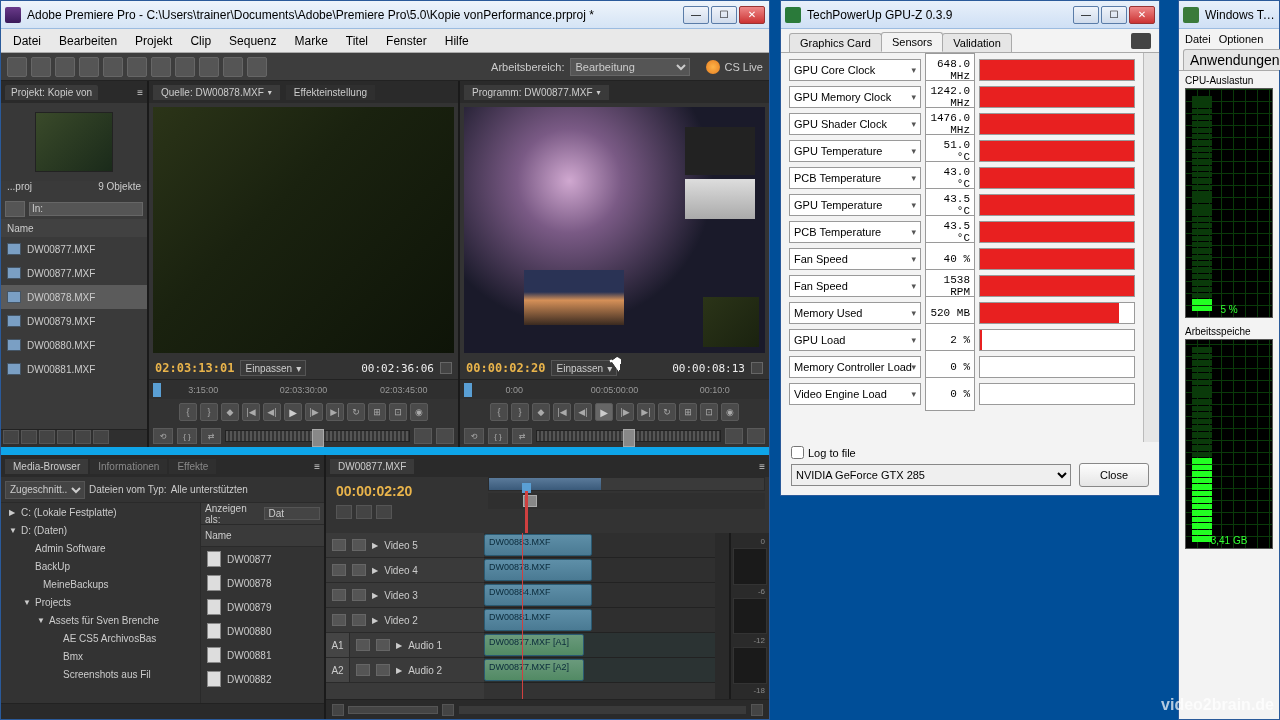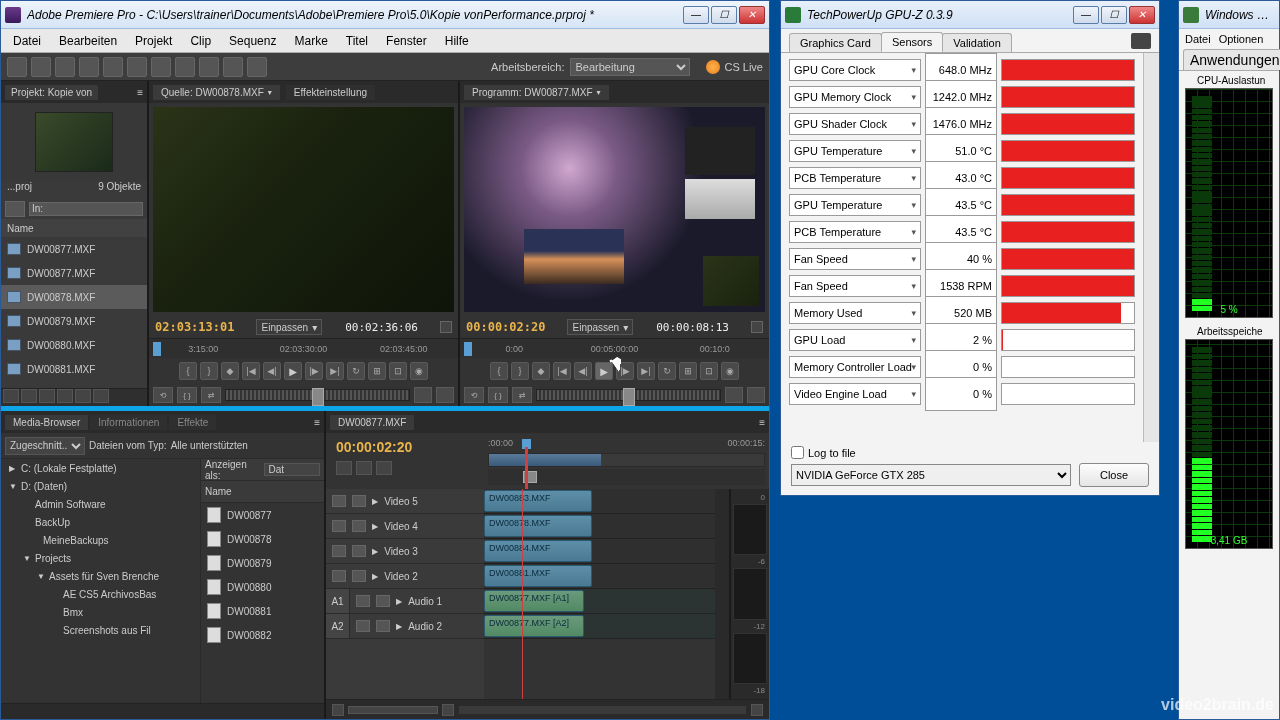--- a/index.html
+++ b/index.html
@@ -1,40 +1,40 @@
 <!DOCTYPE html>
 <html><head>
 <meta charset="utf-8">
 <style>
 * { box-sizing: border-box; margin: 0; padding: 0; font-family: "Segoe UI", Tahoma, sans-serif; }
 body { width: 1280px; height: 720px; background: #004e98; overflow: hidden; position: relative; }
 
 
 .window { position: absolute; border: 1px solid #2a5a9a; background: #fff; display: flex; flex-direction: column; }
-.titlebar { height: 28px; background: linear-gradient(#e8f0fa,#cfe0f5); display: flex; align-items: center; padding: 0 4px; font-size: 12px; color: #000; border-bottom: 1px solid #9cbce0; font-style: italic; }
+.titlebar { height: 28px; background: linear-gradient(#e8f0fa,#cfe0f5); display: flex; align-items: center; padding: 0 4px; font-size: 12px; color: #000; border-bottom: 1px solid #9cbce0; }
 .titlebar .icon { width: 16px; height: 16px; margin-right: 6px; background: #555; border-radius: 2px; }
 .titlebar .title { flex: 1; white-space: nowrap; overflow: hidden; text-overflow: ellipsis; }
 .winbtns { display: flex; gap: 2px; }
 .winbtn { width: 26px; height: 18px; border: 1px solid #5a7ca8; background: linear-gradient(#f0f4fa,#d0dcec); font-size: 10px; display: flex; align-items: center; justify-content: center; border-radius: 2px; cursor: pointer; }
 .winbtn.close { background: linear-gradient(#e88,#c33); color: #fff; border-color: #933; }
 
 
 #premiere { left: 0; top: 0; width: 770px; height: 720px; background: #333; }
 #premiere .titlebar { background: linear-gradient(#eef4fb,#d5e4f5); }
 .menubar { height: 24px; background: #e9e9e9; display: flex; align-items: center; padding: 0 4px; font-size: 12px; gap: 2px; border-bottom: 1px solid #aaa; }
 .menubar span { padding: 2px 8px; cursor: pointer; }
 .toolbar { height: 28px; background: #3d3d3d; border-bottom: 1px solid #222; display: flex; align-items: center; padding: 0 6px; gap: 4px; }
 .toolbar .tbtn { width: 20px; height: 20px; background: #555; border: 1px solid #666; border-radius: 2px; cursor: pointer; }
 .toolbar .ws { margin-left: auto; display: flex; align-items: center; font-size: 11px; color: #ccc; gap: 6px; }
 .toolbar select { background: #555; color: #ccc; border: 1px solid #666; font-size: 11px; height: 18px; width: 120px; }
 .cslive { display: flex; align-items: center; gap: 4px; color: #ccc; font-size: 11px; margin-left: 12px; }
 .cslive .r { width: 14px; height: 14px; border-radius: 50%; background: radial-gradient(#ffb347,#e67e22); }
 
 .pr-body { flex: 1; background: #333; display: flex; flex-direction: column; color: #ccc; font-size: 11px; }
-.pr-top { height: 330px; display: flex; border-bottom: 5px solid #0ea5e9; }
+.pr-top { height: 374px; display: flex; border-bottom: 8px solid #0ea5e9; }
 .pr-proj { width: 148px; background: #3a3a3a; display: flex; flex-direction: column; border-right: 2px solid #1a1a1a; }
 .panel-tabs { height: 22px; background: #2a2a2a; display: flex; align-items: center; padding: 0 4px; font-size: 10px; }
 .panel-tabs .tab { background: #454545; padding: 2px 6px; border-radius: 2px 2px 0 0; }
 .panel-tabs .tab.active { background: #3a3a3a; }
 .panel-tabs .opts { margin-left: auto; }
 .proj-thumb { height: 78px; display: flex; align-items: center; justify-content: center; background: #383838; }
 .proj-thumb .t { width: 78px; height: 60px; background: linear-gradient(135deg,#3a4a2a,#1a2a1a); border: 1px solid #222; }
 .proj-info { height: 18px; padding: 0 6px; font-size: 10px; display: flex; justify-content: space-between; background: #3a3a3a; }
 .proj-search { height: 20px; display: flex; align-items: center; gap: 4px; padding: 0 4px; }
 .proj-search .s { width: 20px; height: 16px; background:#555; border:1px solid #666;}
@@ -53,21 +53,21 @@
 .mon-tabs { height:22px; background:#2a2a2a; display:flex; align-items:center; gap:6px; padding:0 4px; font-size:10px; }
 .mon-tabs .mt { background:#3a3a3a; padding:2px 8px; display:flex; align-items:center; gap:4px;}
 .mon-tabs .mt .dd { font-size:8px;}
 .mon-view { flex:1; background:#000; margin:4px; position:relative; overflow:hidden;}
 .mon-view.src { background: linear-gradient(135deg,#2b3418 0%,#1a220f 40%,#0e1408 100%); }
 .mon-view.prg::before { content:""; position:absolute; inset:0; background:radial-gradient(circle at 35% 30%, #d0a8d0 0%, #7a5a85 20%, #1a1a2a 55%);}
 .mon-view.prg .pip1 { position:absolute; right:10px; top:20px; width:70px; height:48px; background:#222;}
 .mon-view.prg .pip2 { position:absolute; right:10px; top:72px; width:70px; height:40px; background:linear-gradient(180deg,#ddd,#aaa);}
 .mon-view.prg .pip3 { position:absolute; left:60px; bottom:28px; width:100px; height:55px; background:linear-gradient(180deg,#2a3355 40%,#d59058 55%,#3a2a20 100%);}
 .mon-view.prg .pip4 { position:absolute; right:6px; bottom:6px; width:56px; height:50px; background:linear-gradient(135deg,#2b3418,#1a220f);}
-.mon-tc { height:22px; display:flex; align-items:center; gap:22px; padding:0 6px; font-size:11px; background:#333;}
+.mon-tc { height:22px; display:flex; align-items:center; gap:6px; padding:0 6px; font-size:11px; background:#333;}
 .mon-tc .tc { color:#e9b44b; font-family:monospace; font-size:12px; font-weight:bold;}
 .mon-tc .fit { background:#3a3a3a; border:1px solid #555; padding:0 4px; font-size:10px; display:flex; align-items:center; gap:4px; height:16px;}
 .mon-tc .dur { margin-left:auto; font-family:monospace; color:#eee;}
 .mon-tc .hash { width:12px; height:12px; background:#444; border:1px solid #666;}
 .mon-ruler { height:20px; background:#2f2f2f; display:flex; align-items:center; font-size:9px; color:#999; padding:0 4px; position:relative; font-family:monospace; border-top:1px solid #222;}
 .mon-ruler .m { position:absolute; left:4px; width:8px; height:14px; background:#5a9fd4;}
 .mon-ruler span { flex:1; text-align:center;}
 .mon-ctrl { height:26px; background:#333; display:flex; align-items:center; justify-content:center; gap:3px; padding:0 4px;}
 .mon-ctrl .cb { width:18px; height:18px; background:#4a4a4a; border:1px solid #5a5a5a; border-radius:2px; cursor:pointer; display:flex; align-items:center; justify-content:center; font-size:9px; color:#aaa;}
 .mon-ctrl .play { color:#ccc; font-size:10px;}
@@ -136,38 +136,38 @@
 #gpuz { left:780px; top:0; width:380px; height:496px;}
 .gz-body { flex:1; background:#f3f3f3; display:flex; flex-direction:column;}
 .gz-tabs { height:24px; display:flex; align-items:flex-end; padding:0 8px; gap:0; background:#f3f3f3; border-bottom:1px solid #aaa;}
 .gz-tab { padding:3px 10px; font-size:11px; border:1px solid #aaa; border-bottom:none; background:#e6e6e6; border-radius:3px 3px 0 0; margin-right:-1px;}
 .gz-tab.active { background:#f3f3f3; border-bottom:1px solid #f3f3f3; position:relative; z-index:1;}
 .gz-cam { margin-left:auto; width:20px; height:16px; background:#444; border-radius:2px; align-self:center;}
 .gz-rows { flex:1; padding:4px 8px 2px 8px; overflow:hidden;}
 .gz-row { height:26px; display:flex; align-items:center; gap:4px; font-size:11px; margin-bottom:1px;}
 .gz-row .n { width:132px; height:22px; background:#fff; border:1px solid #9a9a9a; display:flex; align-items:center; padding:0 4px; position:relative;}
 .gz-row .n::after { content:"▾"; position:absolute; right:4px; font-size:9px; color:#555;}
-.gz-row .v { width:72px; height:22px; background:#fff; border:1px solid #9a9a9a; text-align:right; padding:16px 4px; display:flex; align-items:center; justify-content:flex-end;}
+.gz-row .v { width:50px; height:22px; background:#fff; border:1px solid #9a9a9a; text-align:right; padding:16px 4px; display:flex; align-items:center; justify-content:flex-end;font-family:Liberation Mono, monospace;}
 .gz-row .g { flex:1; height:22px; background:#fff; border:1px solid #9a9a9a; position:relative; overflow:hidden;}
 .gz-row .g .f { position:absolute; left:0; top:0; bottom:0; background:#e82020;}
 .gz-sb { width:16px; background:#e6e6e6; border-left:1px solid #bbb;}
 .gz-foot { padding:4px 10px 8px 10px; font-size:11px;}
 .gz-foot label { display:flex; align-items:center; gap:4px; margin-bottom:2px;}
 .gz-gpu { display:flex; gap:8px; align-items:center; margin-top:4px;}
 .gz-gpu select { flex:1; height:22px; border:1px solid #888; font-size:11px;}
 .gz-gpu button { width:70px; height:24px; border:1px solid #888; background:linear-gradient(#fdfdfd,#e5e5e5); font-size:11px; border-radius:3px;}
 
 
 #taskmgr { left:1178px; top:0; width:102px; height:720px;}
 .tm-body { flex:1; background:#f3f3f3; display:flex; flex-direction:column; font-size:11px;}
 .tm-menu { height:20px; display:flex; align-items:center; gap:8px; padding:0 6px; font-size:11px;}
 .tm-tabs { height:22px; display:flex; align-items:flex-end; padding:0 4px; border-bottom:1px solid #aaa;}
 .tm-tab { padding:2px 6px; border:1px solid #aaa; border-bottom:none; font-size:14px; background:#e6e6e6; border-radius:3px 3px 0 0;}
 .tm-sec { padding:4px 6px;}
-.tm-lbl { font-size:10px; margin-bottom:2px;margin-left:12px;}
+.tm-lbl { font-size:10px; margin-bottom:2px;}
 .tm-graph { height:230px; background:#000; border:1px solid #555; position:relative; overflow:hidden;}
 .tm-graph::before { content:""; position:absolute; inset:0; background:repeating-linear-gradient(0deg,transparent 0 11px,#0a3a0a 11px 12px),repeating-linear-gradient(90deg,transparent 0 11px,#0a3a0a 11px 12px);}
 .tm-bars { position:absolute; left:6px; bottom:6px; top:6px; width:20px; display:flex; flex-direction:column-reverse; }
 .tm-bars .b { width:100%; margin-top:1px;}
 .tm-pct { position:absolute; left:0; right:0; bottom:2px; text-align:center; font-size:10px; color:#3f3;}
 .tm-g2 { height:210px;}
 .tm-stats { padding:0 6px; font-size:10px; line-height:15px;}
 
 .cursor { position:absolute; left:610px; top:360px; width:0; height:0; border-left:2px solid #fff; border-top:2px solid #fff; transform:rotate(-35deg); }
 .cursor::after { content:""; position:absolute; left:-1px; top:-1px; width:12px; height:16px; background:linear-gradient(135deg,#fff 50%,transparent 50%); clip-path:polygon(0 0,60% 0,100% 70%,70% 70%,100% 100%,45% 75%,0 100%);}
@@ -477,24 +477,20 @@
         <div class="tl-top">
           <div class="tl-tc">
             <span>00:00:02:20</span>
             <div class="icons">
                 <div></div>
                 <div></div>
                 <div></div>
               </div>
           </div>
           <div class="tl-ruler">
-            <div class="scale">
-                <span>:00:00</span>
-                <span>00:00:15:</span>
-              </div>
             <div class="bar">
                 <div class="wa"></div>
               </div>
             <div class="scrub">
                 <div class="ind"></div>
               </div>
             <div class="ph">
                 <div class="h"></div>
               </div>
           </div>

